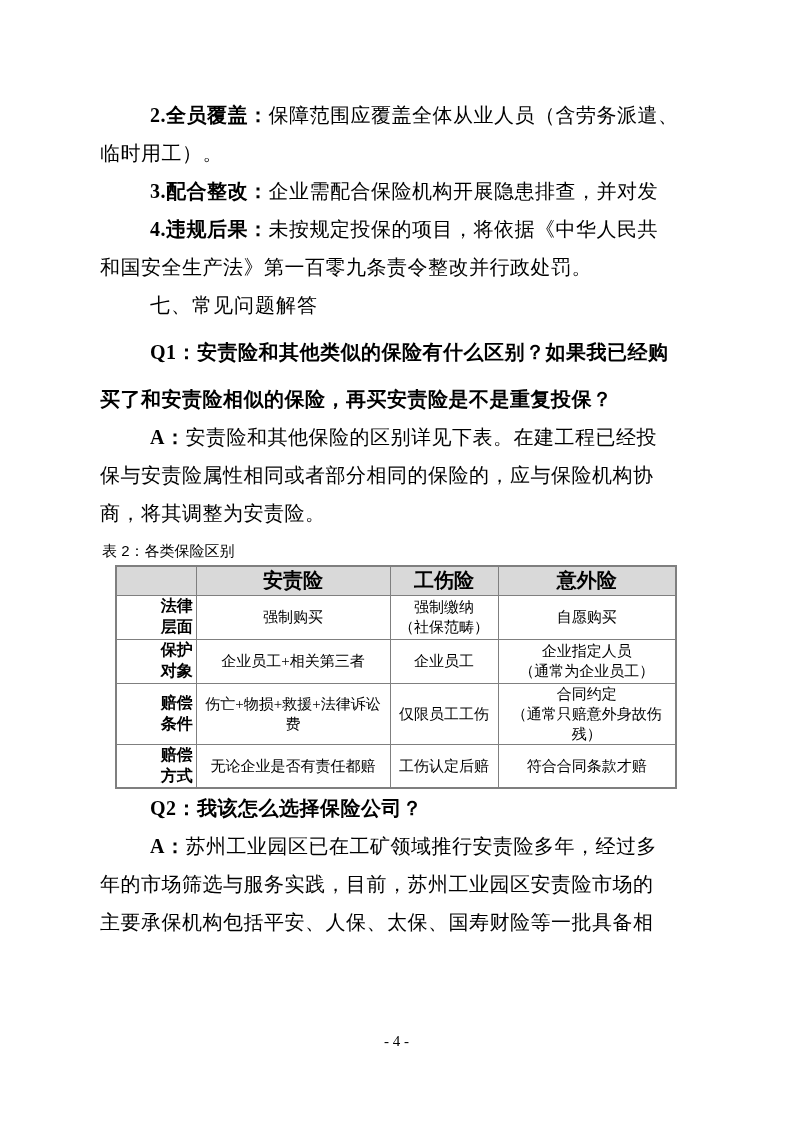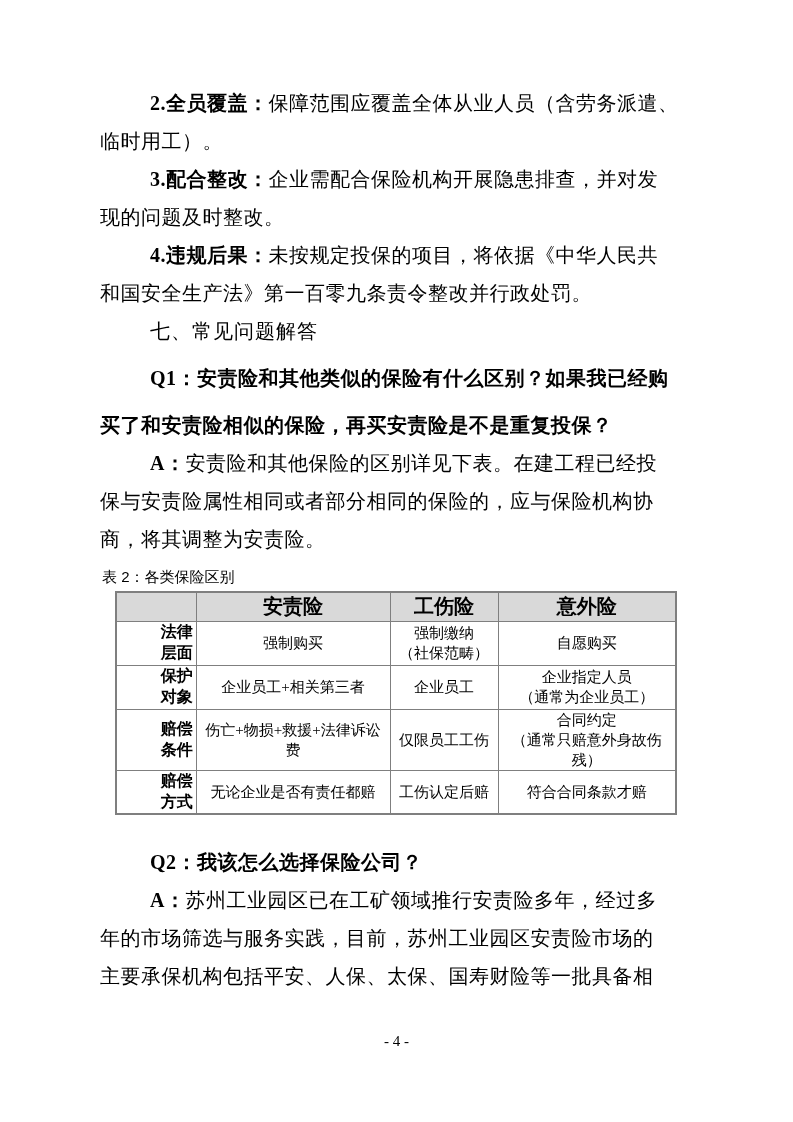--- a/index.html
+++ b/index.html
@@ -8,21 +8,21 @@
     width: 793px;
     height: 1122px;
     background: #ffffff;
     color: #000000;
     font-family: "Liberation Serif", "DejaVu Serif", serif;
     overflow: hidden;
   }
   .content {
     position: absolute;
     left: 100px;
-    top: 84px;
+    top: 96px;
     width: 596px;
   }
   .line {
     font-size: 20px;
     line-height: 38px;
     height: 38px;
     white-space: nowrap;
     letter-spacing: 0.5px;
   }
   .indent { padding-left: 50px; }
@@ -63,42 +63,41 @@
     font-family: "Liberation Sans", "DejaVu Sans", sans-serif;
     font-weight: bold;
     font-size: 16px;
     padding-left: 43px;
   }
   table.cmp td {
     font-size: 15px;
     line-height: 20px;
     white-space: pre-line;
   }
-  .q2 { margin-top: 28px; }
+  .q2 { margin-top: 0; }
   .footer {
     position: absolute;
     top: 1031px;
     left: 0;
     width: 100%;
     text-align: center;
     font-size: 15px;
     line-height: 20px;
   }
 </style>
 </head>
 <body>
 
 <div class="page">
   <div class="content">
 
     <div class="line indent"><span class="lead">2.全员覆盖：</span><span>保障范围应覆盖全体从业人员（含劳务派遣、</span></div>
     <div class="line">临时用工）。</div>
 
     <div class="line indent"><span class="lead">3.配合整改：</span><span>企业需配合保险机构开展隐患排查，并对发</span></div>
-    <div class="line">现的问题及时整改。</div>
 
     <div class="line indent"><span class="lead">4.违规后果：</span><span>未按规定投保的项目，将依据《中华人民共</span></div>
     <div class="line">和国安全生产法》第一百零九条责令整改并行政处罚。</div>
 
     <div class="line indent sans">七、常见问题解答</div>
 
     <div class="line indent bold">Q1：安责险和其他类似的保险有什么区别？如果我已经购</div>
     <div class="line bold">买了和安责险相似的保险，再买安责险是不是重复投保？</div>
 
     <div class="line indent"><span class="lead">A：</span><span>安责险和其他保险的区别详见下表。在建工程已经投</span></div>

